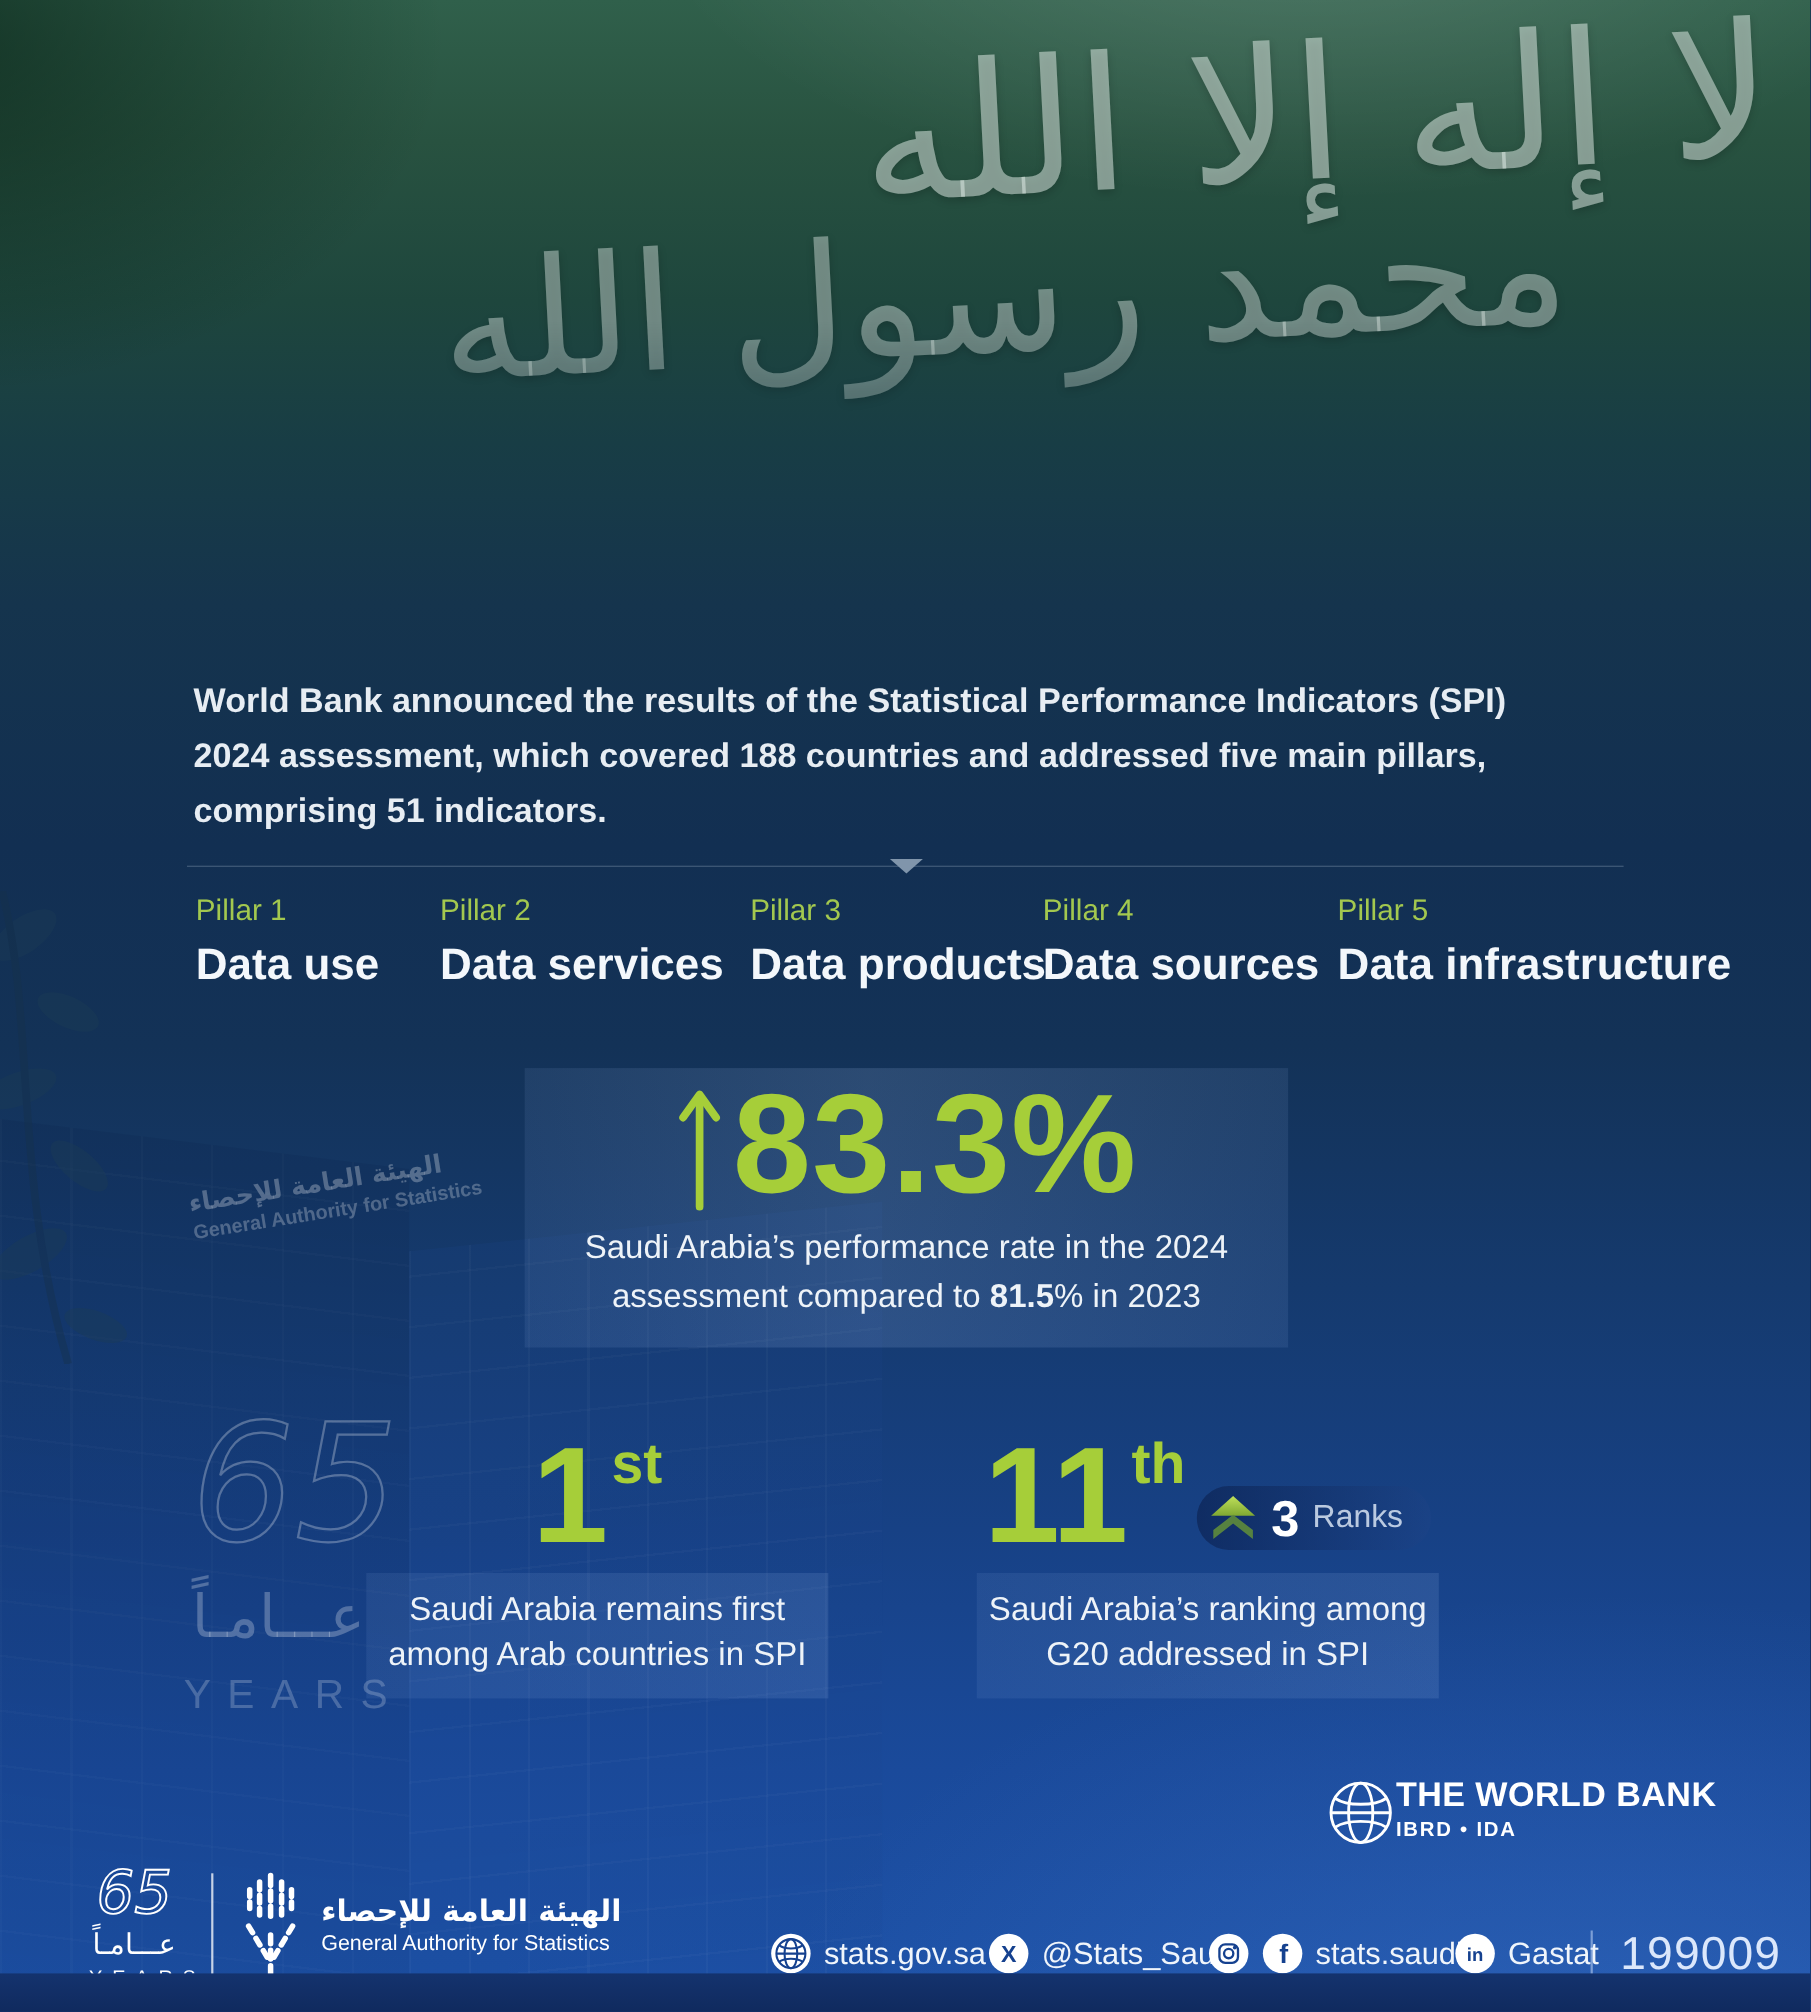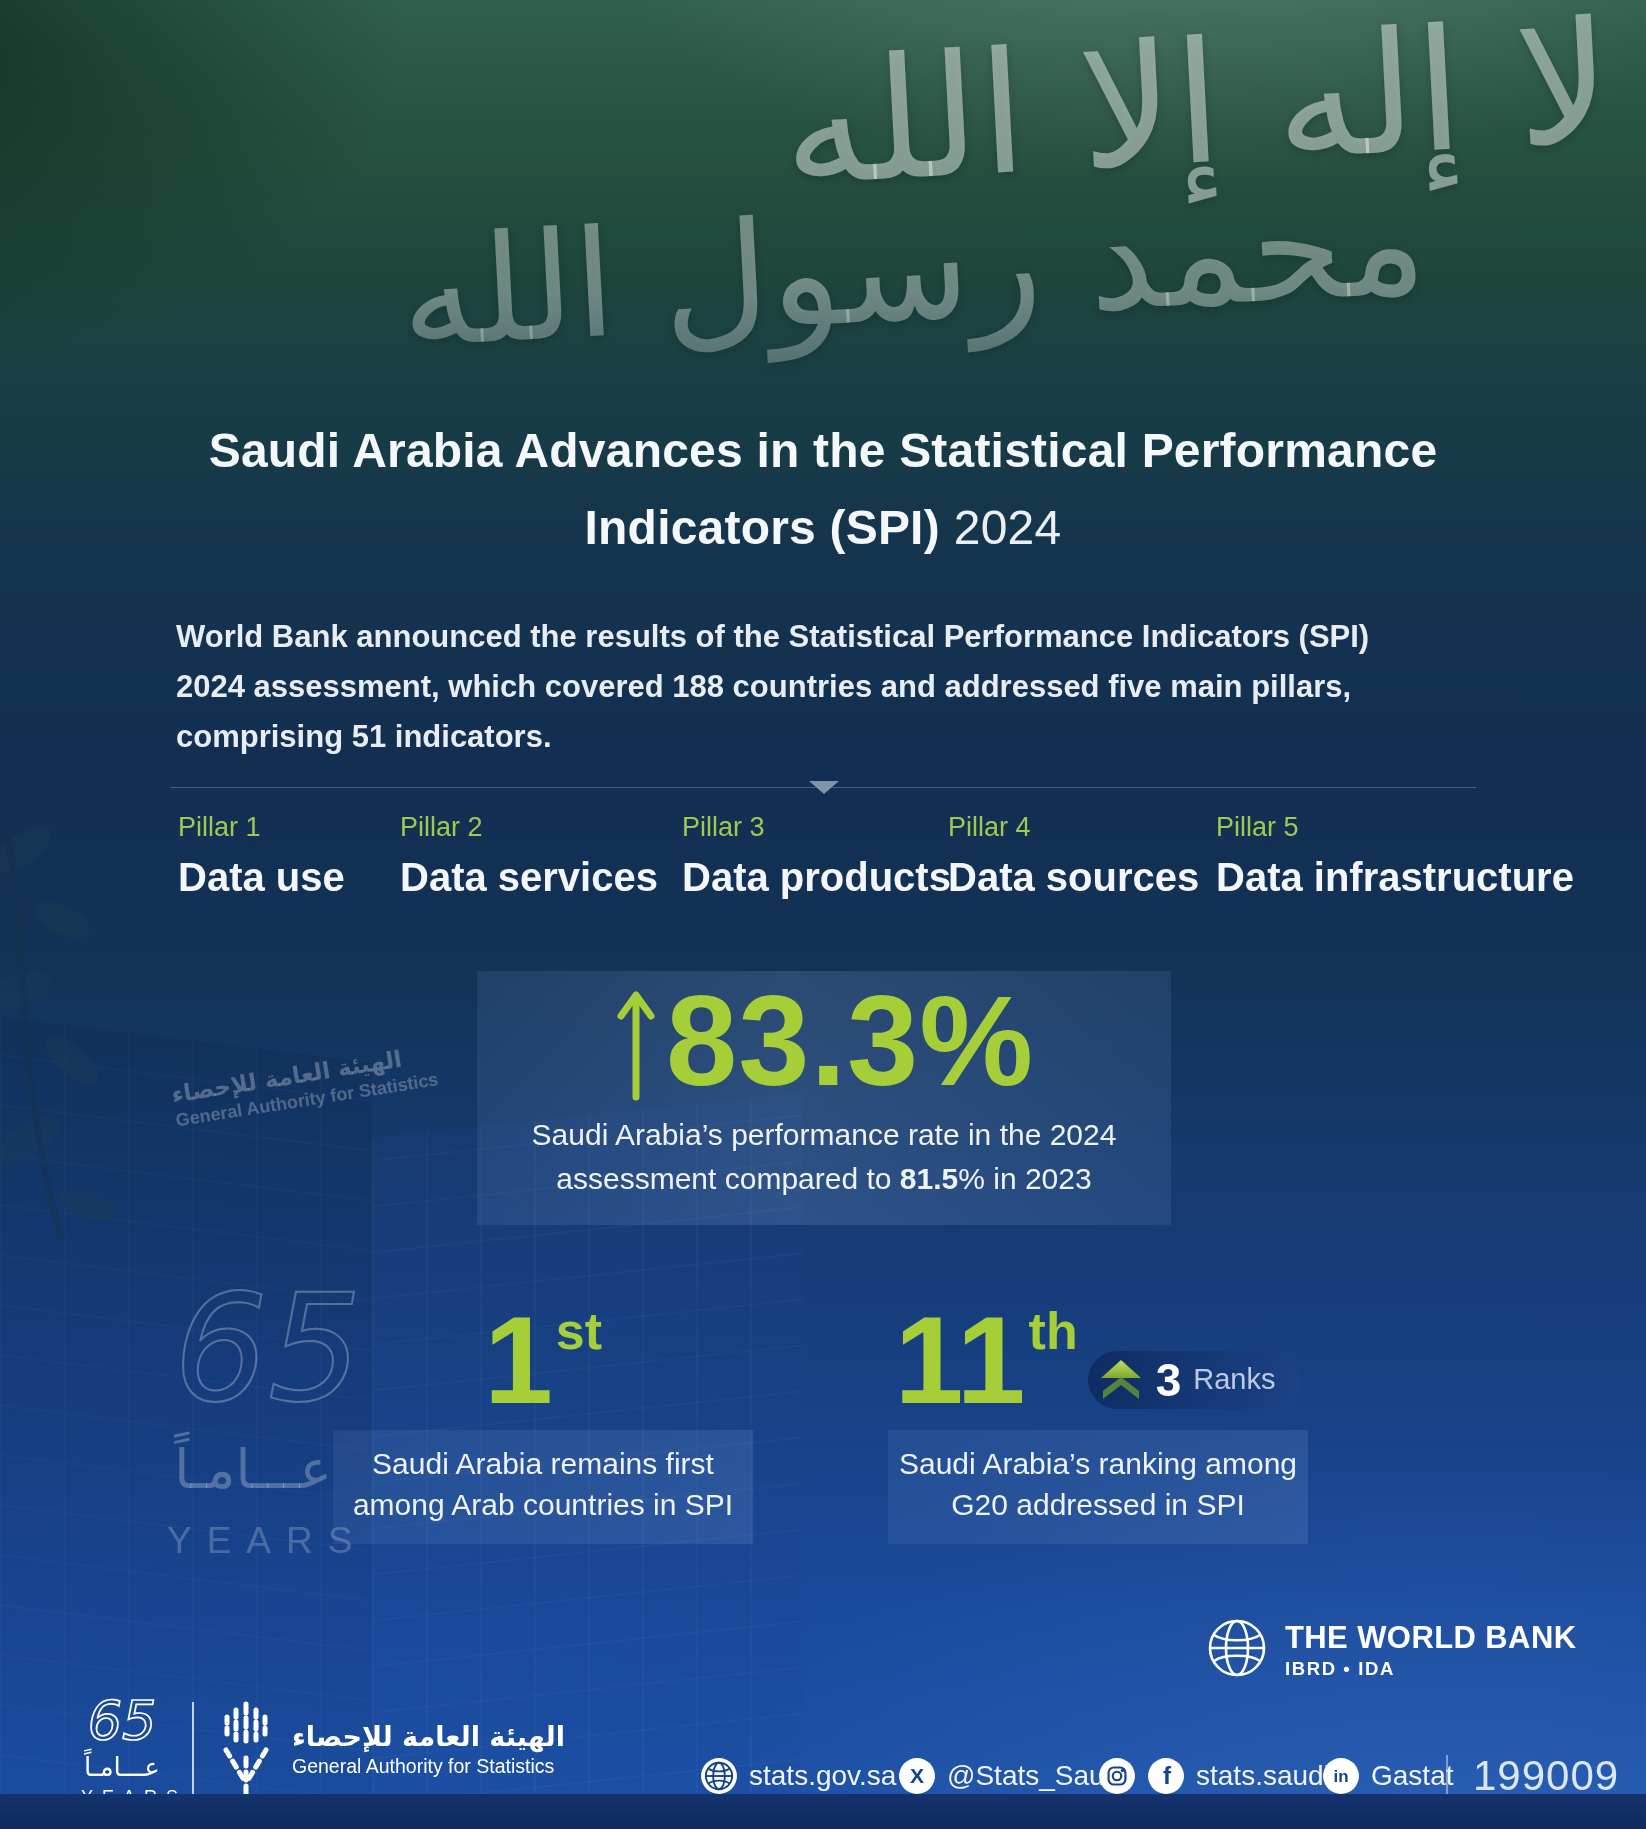--- a/index.html
+++ b/index.html
@@ -89,21 +89,21 @@
   .rank-badge { display: inline-flex; align-items: center; gap: 12px; align-self: flex-end;
     margin: 0 0 16px 10px; padding: 6px 26px 6px 10px; border-radius: 30px;
     background: linear-gradient(90deg, rgba(8,24,66,0.5), rgba(40,72,140,0.18)); }
   .rank-badge .n { font-size: 46px; font-weight: 700; color: #ffffff; line-height: 1; }
   .rank-badge .t { font-size: 29px; color: rgba(228,238,250,0.8); line-height: 1; }
   .rank-caption { position: absolute; top: 1430px; width: 420px; height: 114px; padding-top: 13px;
     background: linear-gradient(90deg, rgba(160,192,242,0.09), rgba(172,202,248,0.13));
     text-align: center; font-size: 30px; line-height: 41px; color: #eef3f8; }
 
   
-  .worldbank { position: absolute; left: 1205px; top: 1616px; display: flex; align-items: flex-end; gap: 16px; }
+  .worldbank { position: absolute; left: 1205px; top: 1616px; display: flex; align-items: flex-start; gap: 0; }
   .wb-text .nm { font-size: 31px; font-weight: 700; letter-spacing: .4px; color: #fff; line-height: 32px; }
   .wb-text .sub { font-size: 18.5px; font-weight: 700; letter-spacing: 1.6px; color: #fff; margin-top: 4px; }
 
   
   .footer-left { position: absolute; left: 72px; top: 1692px; display: flex; align-items: center; gap: 20px; }
   .years-block { width: 100px; text-align: center; }
   .years-ar { font-family: "DejaVu Sans", sans-serif; font-size: 26px; color: #fff; margin-top: 2px; }
   .years-en { font-size: 18px; letter-spacing: 9px; padding-left: 9px; color: #fff; margin-top: 5px; }
   .foot-div { width: 2px; height: 96px; background: rgba(255,255,255,0.75); }
   .gastat { display: flex; align-items: center; gap: 14px; }
@@ -149,26 +149,20 @@
   <div class="bldg-label">
     <div class="ar">الهيئة العامة للإحصاء</div>
     <div class="en">General Authority for Statistics</div>
   </div>
   <svg class="wm-65" width="200" height="160" viewBox="0 0 200 160">
     <text x="100" y="128" text-anchor="middle" font-family="DejaVu Sans, sans-serif" font-style="italic" font-size="148" fill="none" stroke="rgba(255,255,255,0.28)" stroke-width="2">65</text>
   </svg>
   <div class="wm-ar">عـــامـاً</div>
   <div class="wm-years">YEARS</div>
 
-  <div class="title">
-    <div>Saudi Arabia Advances in the Statistical Performance</div>
-    <div>
-      <span>Indicators (SPI)</span><span class="year">2024</span>
-    </div>
-  </div>
 
   <div class="desc">
     <span>World Bank announced the results of the Statistical Performance Indicators (SPI)</span>
     <span>2024 assessment, which covered 188 countries and addressed five main pillars,</span>
     <span>comprising 51 indicators.</span>
   </div>
 
   <div class="divider"></div>
   <div class="divider-caret"></div>
 

